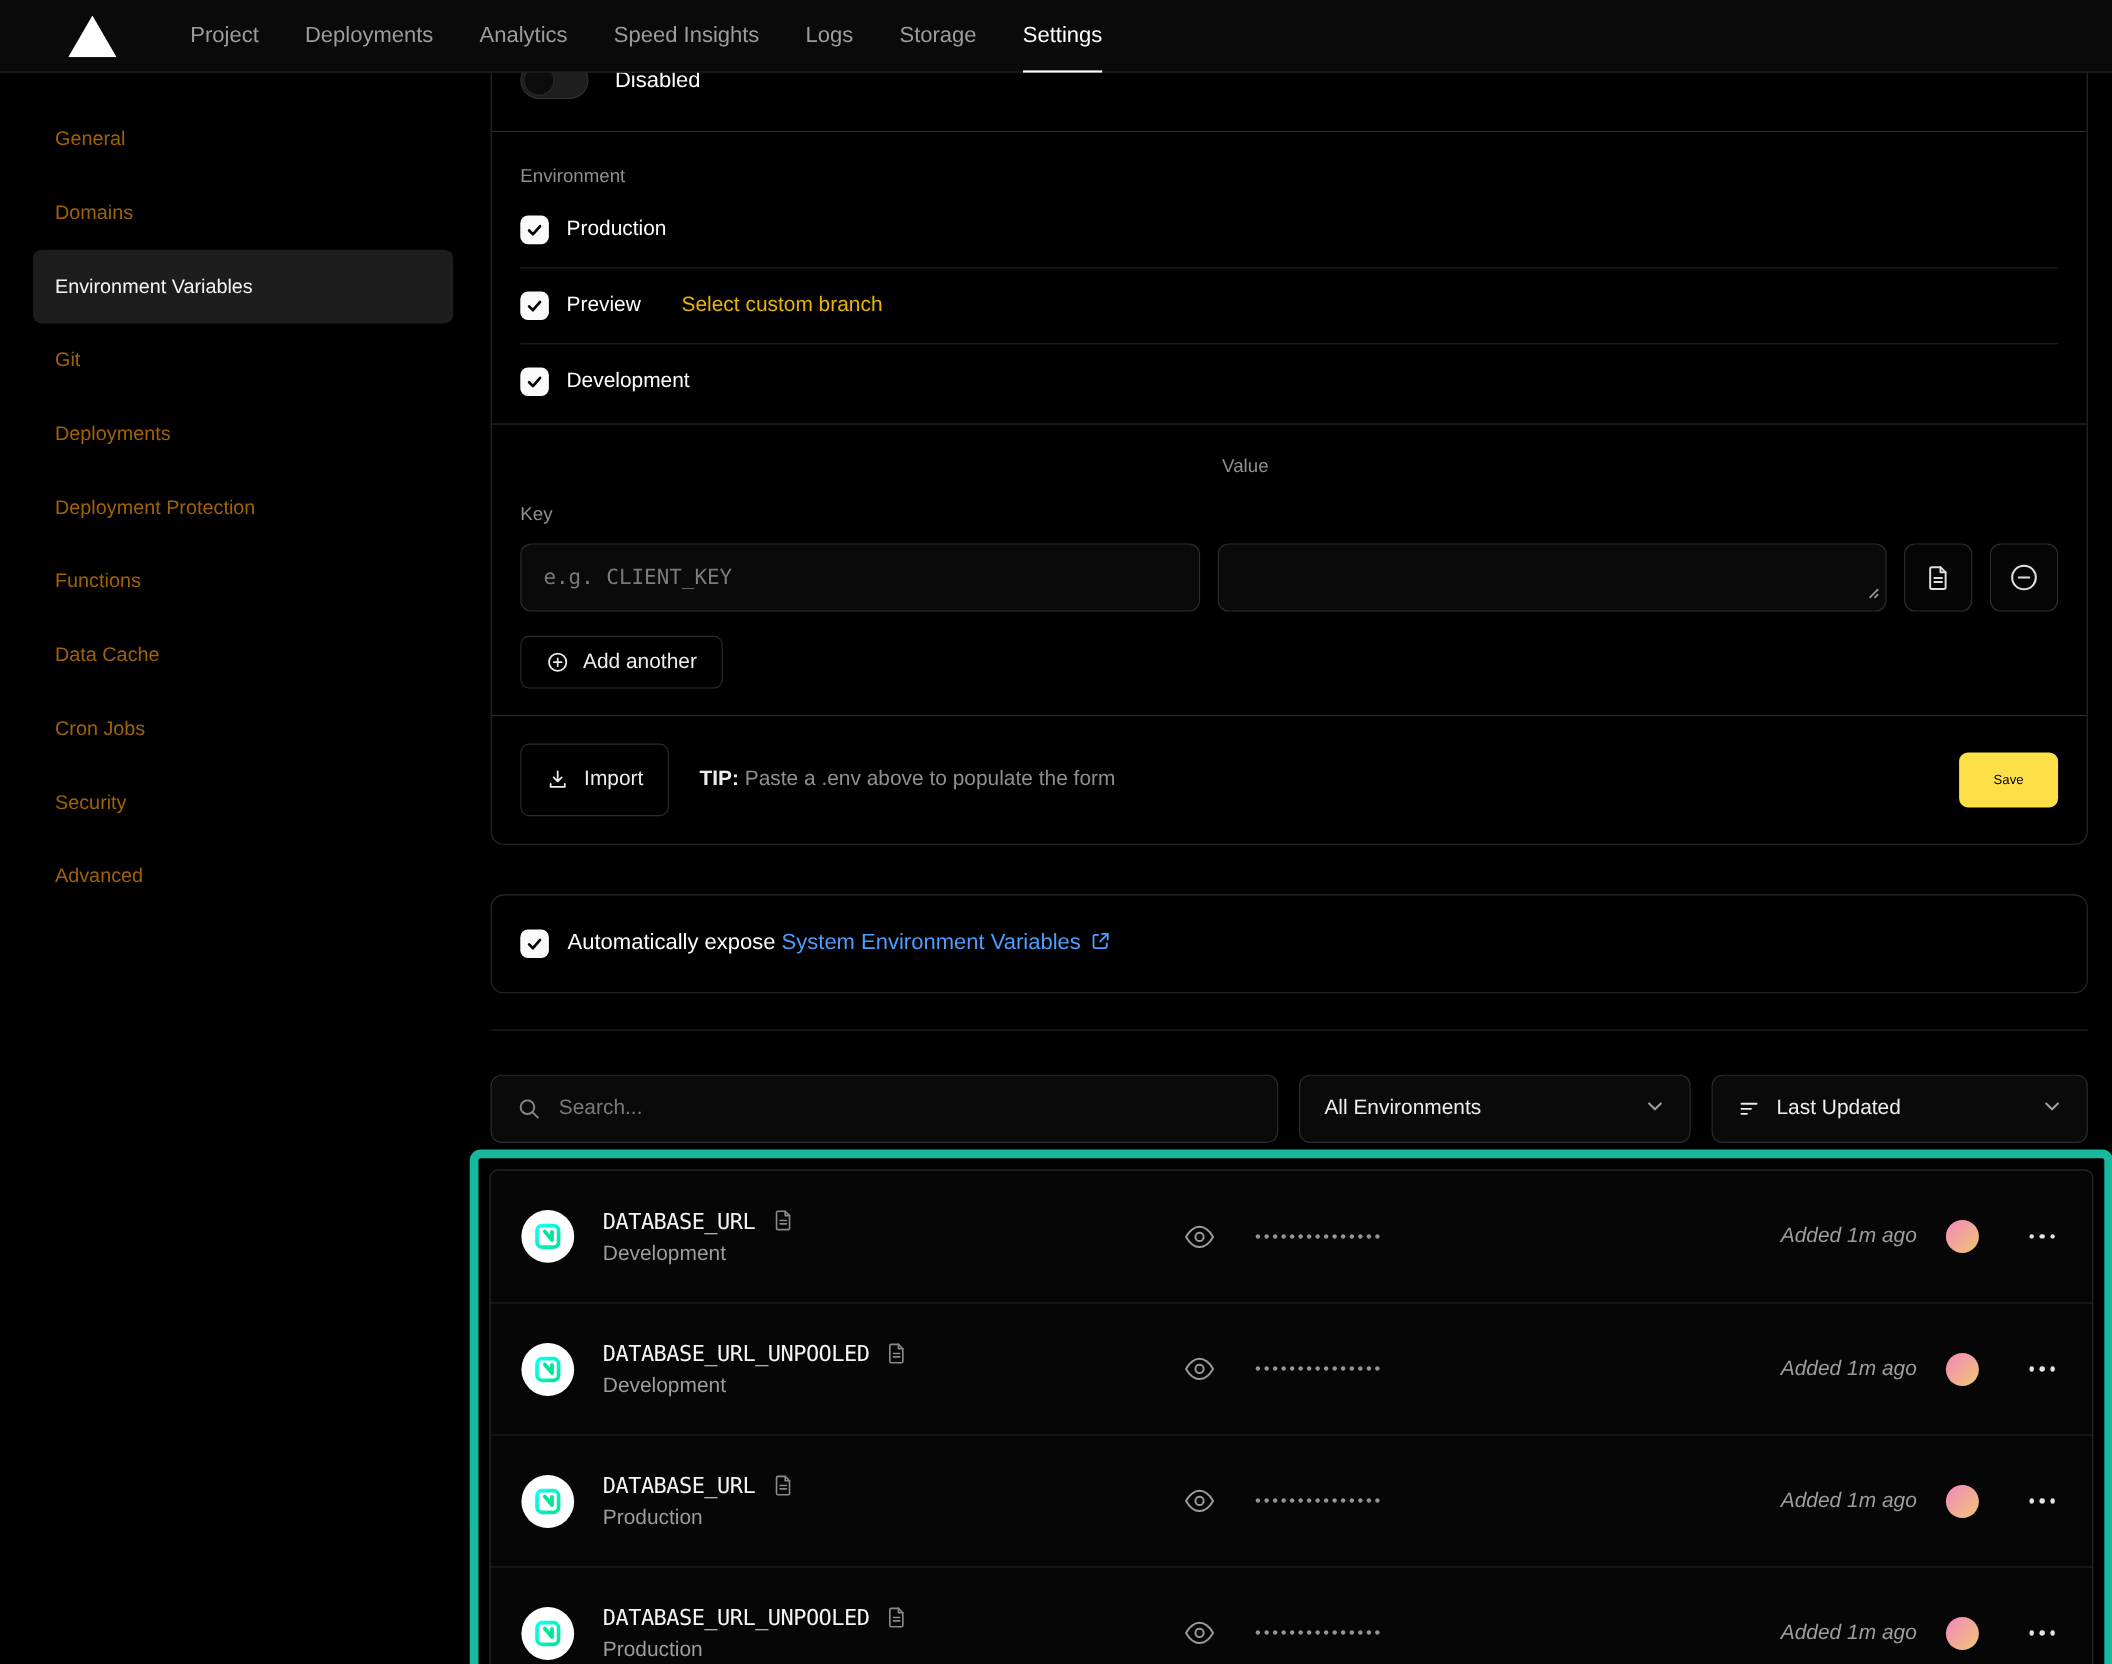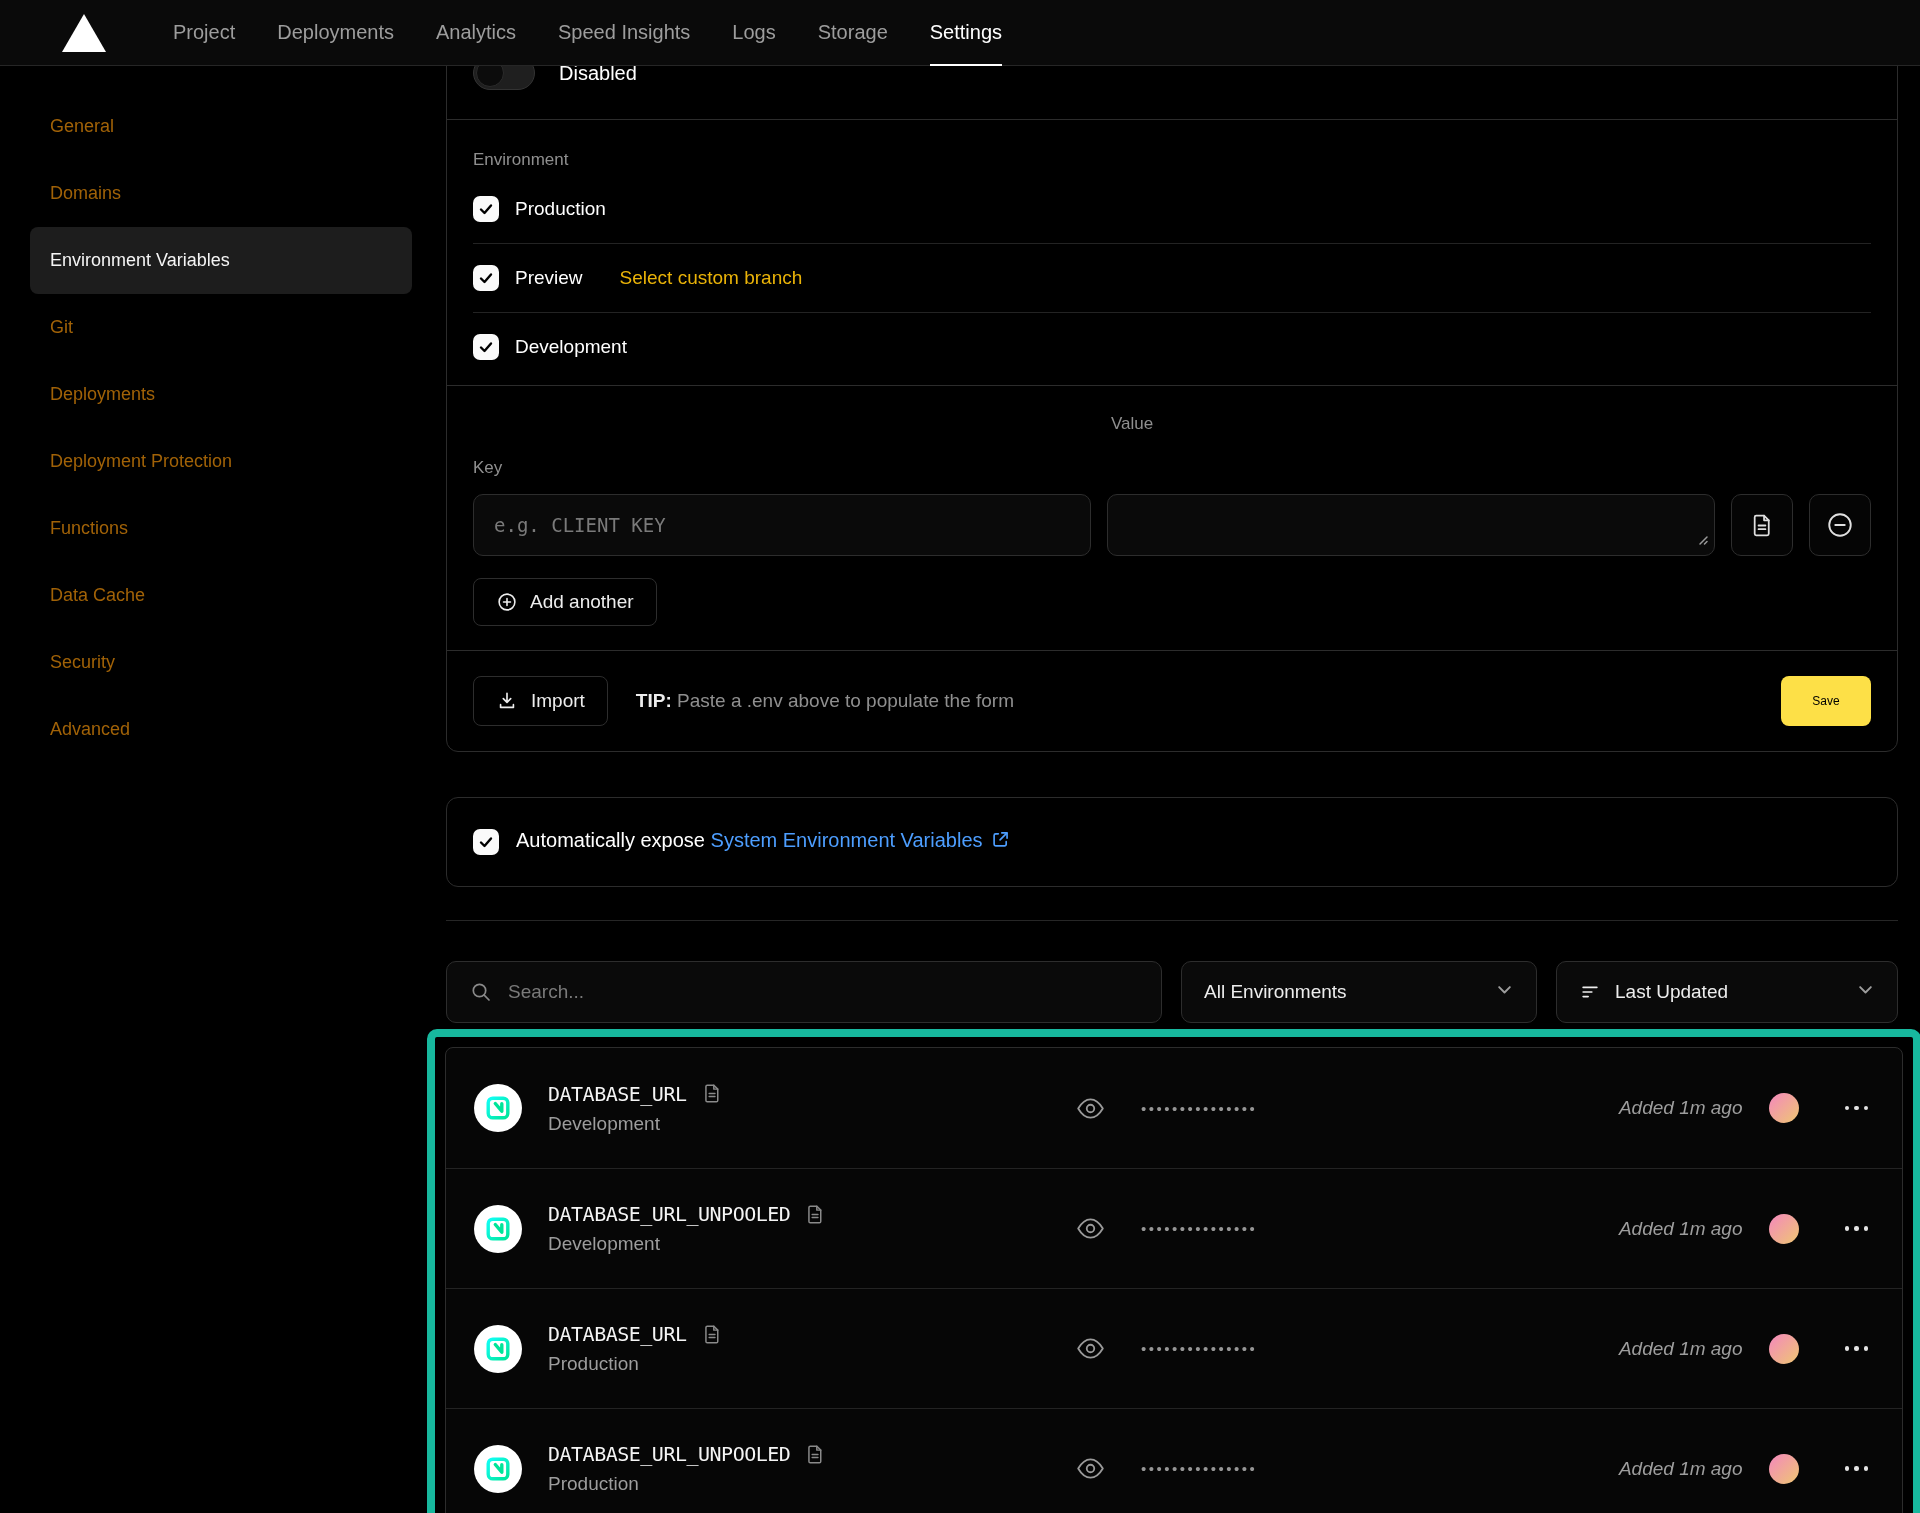--- a/index.html
+++ b/index.html
@@ -58,21 +58,21 @@
     color:#f0f0f0; font-family:"DejaVu Sans Mono", monospace; font-size:19px; resize:none; }
   .field input::placeholder { color:#7a7a7a; }
   .resize-handle { position:absolute; right:5px; bottom:5px; }
   .icon-btn { width:62px; height:62px; border:1px solid #2d2d2d; border-radius:10px; background:#050505;
     display:flex; align-items:center; justify-content:center; cursor:pointer; flex:none; }
   .add-btn { margin-top:22px; height:48px; padding:0 22px; display:inline-flex; align-items:center;
     gap:12px; background:#000; border:1px solid #2d2d2d; border-radius:8px; color:#ededed;
     font-size:19px; cursor:pointer; font-family:inherit; }
 
   .sec-footer { border-top:1px solid #2c2c2c; padding:25px 26px; display:flex; align-items:center; }
-  .import-btn { height:50px; padding:0 22px; display:flex; align-items:center; gap:13px;
+  .import-btn { height:66px; padding:0 22px; display:flex; align-items:center; gap:13px;
     border:1px solid #2d2d2d; border-radius:8px; background:#000; font-size:19px; color:#ededed;
     cursor:pointer; font-family:inherit; }
   .tip { margin-left:28px; font-size:19px; color:#8f8f8f; }
   .tip b { color:#ededed; font-weight:700; }
   .save-btn { margin-left:auto; width:90px; height:50px; background:#fde047; color:#000; border:none;
     border-radius:8px; font-size:12px; font-weight:500; cursor:pointer; font-family:inherit; }
 
   
   .sys-card { margin-top:45px; height:90px; display:flex; align-items:center; padding:0 26px; }
   .sys-text { margin-left:17px; font-size:20px; color:#fff; }
@@ -140,20 +140,21 @@
 
   <div class="sidebar">
     <div class="side-item">General</div>
     <div class="side-item">Domains</div>
     <div class="side-item active">Environment Variables</div>
     <div class="side-item">Git</div>
     <div class="side-item">Deployments</div>
     <div class="side-item">Deployment Protection</div>
     <div class="side-item">Functions</div>
     <div class="side-item">Data Cache</div>
+    <div class="side-item">Cron Jobs</div>
     <div class="side-item">Security</div>
     <div class="side-item">Advanced</div>
   </div>
 
   <div class="main">
 
     <div class="card form-card">
 
       <div class="sec-toggle">
         <div class="toggle">

